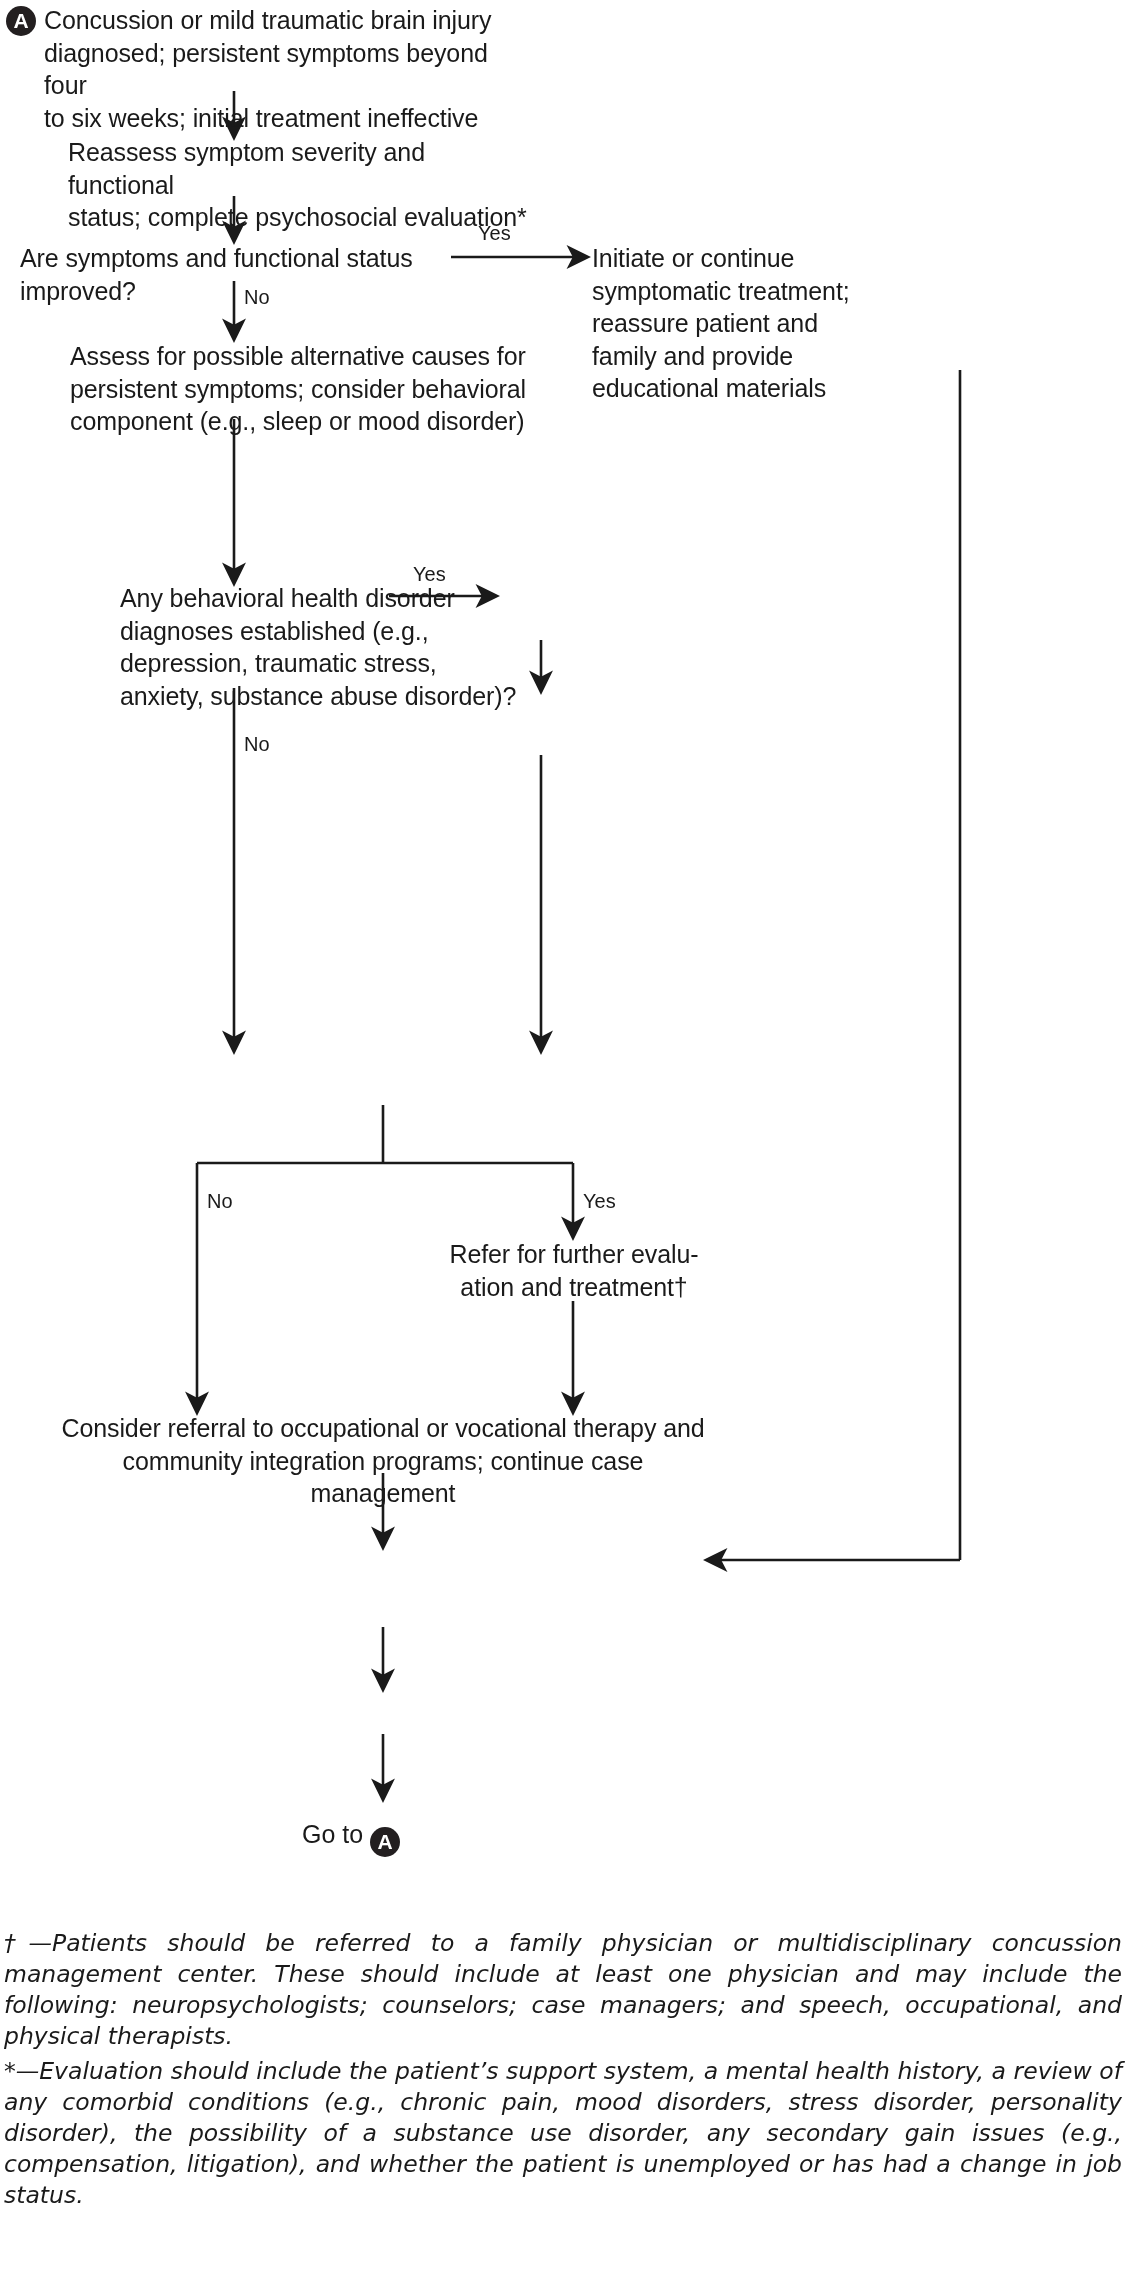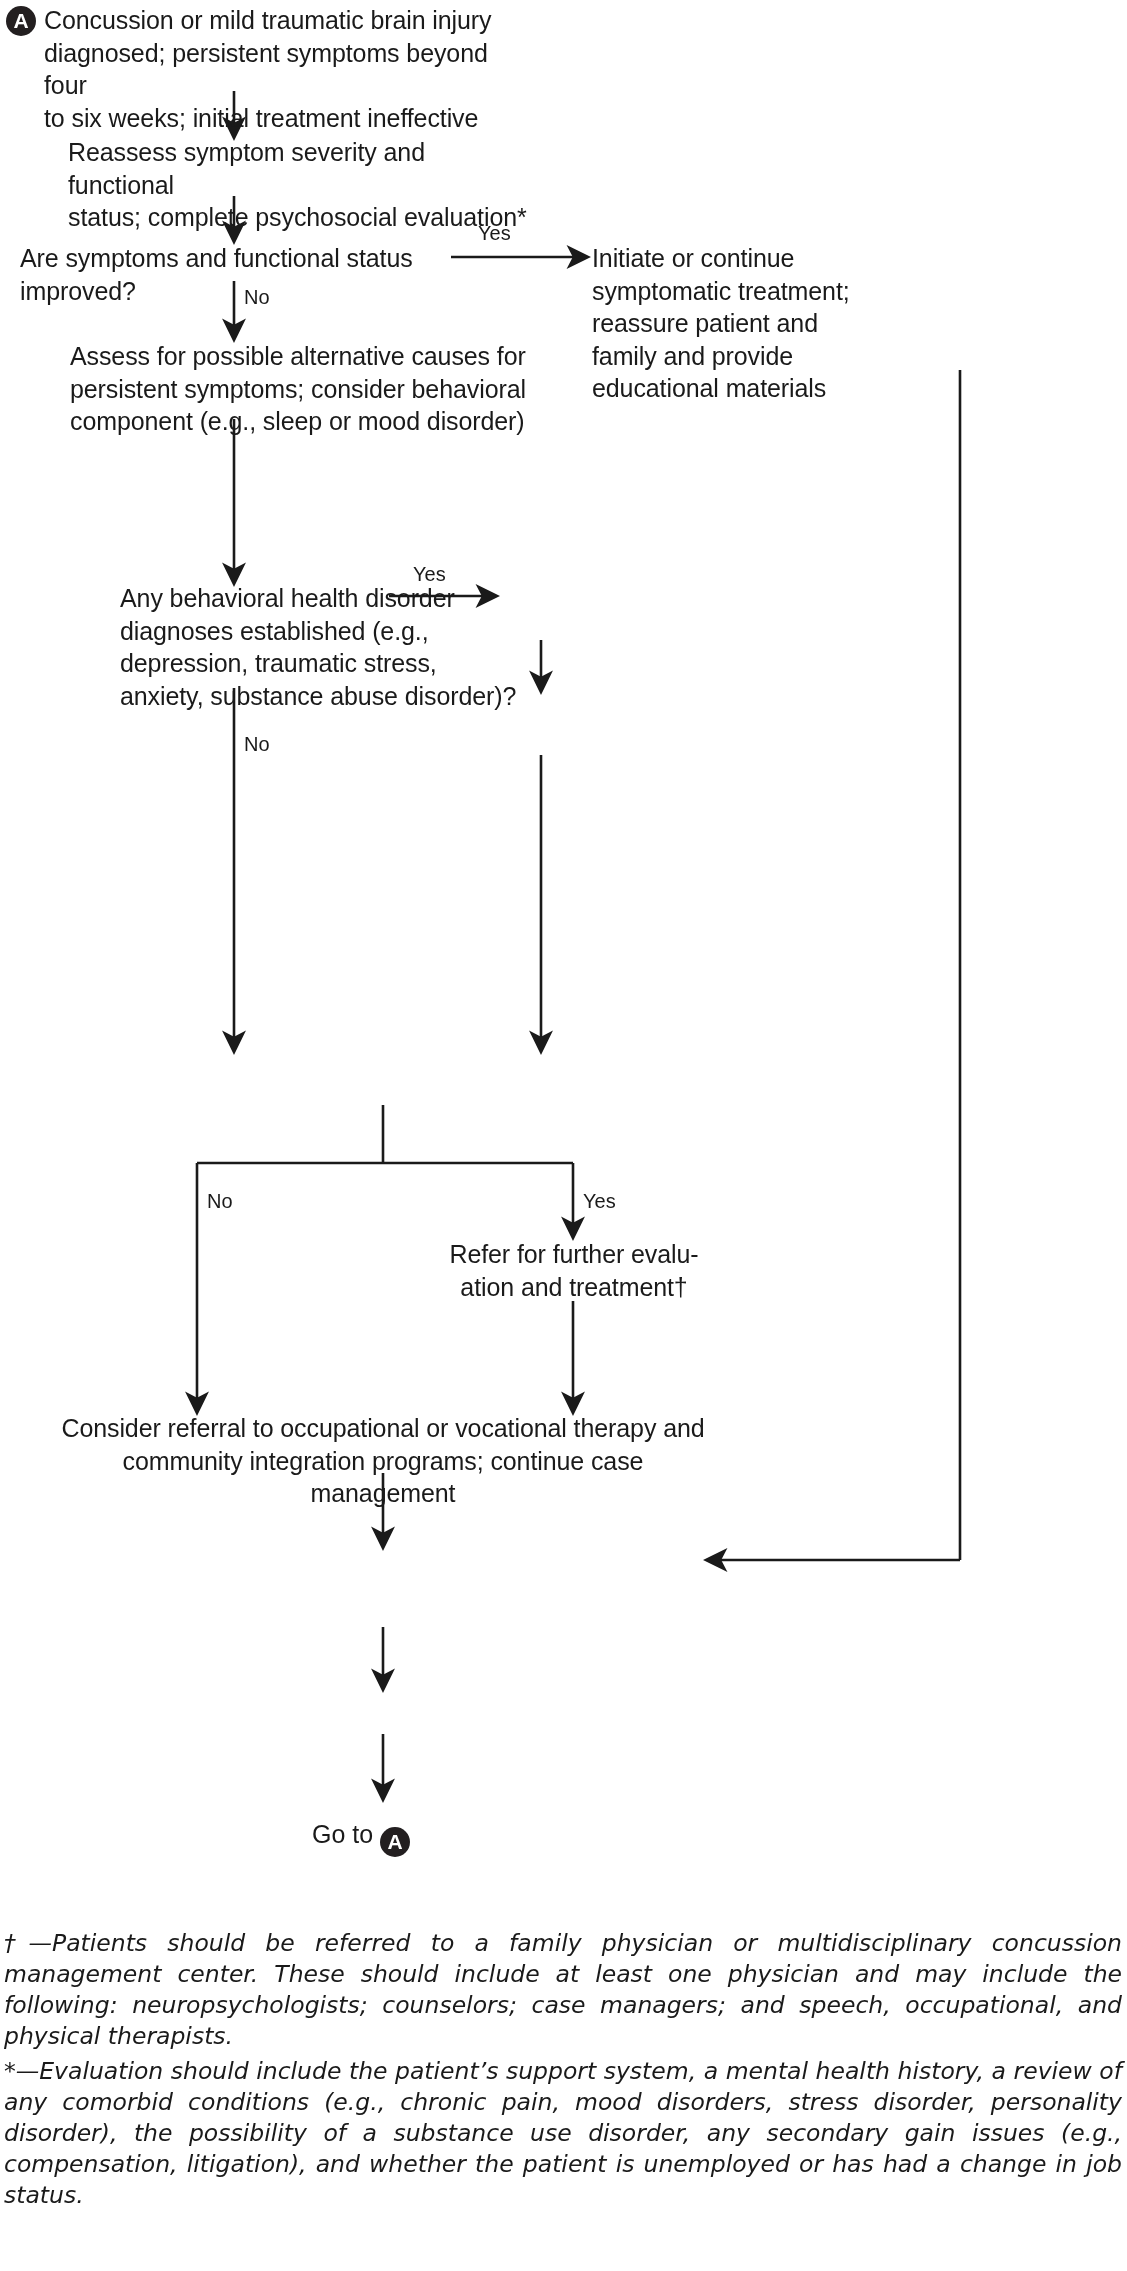--- a/index.html
+++ b/index.html
@@ -79,21 +79,20 @@
     font-size: 23.5px;
     line-height: 1.32;
     color: #1a1a1a;
     text-align: justify;
   }
   .footnotes p { margin: 0 0 4px 0; }
   .goto {
     position: absolute;
     font-size: 25px;
     color: #1a1a1a;
-    margin-left: 10px;
   }
 </style>
 </head>
 <body>
 
 <div id="chart">
 
   <svg class="edges" viewBox="0 0 1127 1900">
     <defs>
       <marker id="ah" markerWidth="11" markerHeight="11" refX="5" refY="5.2" orient="auto">

